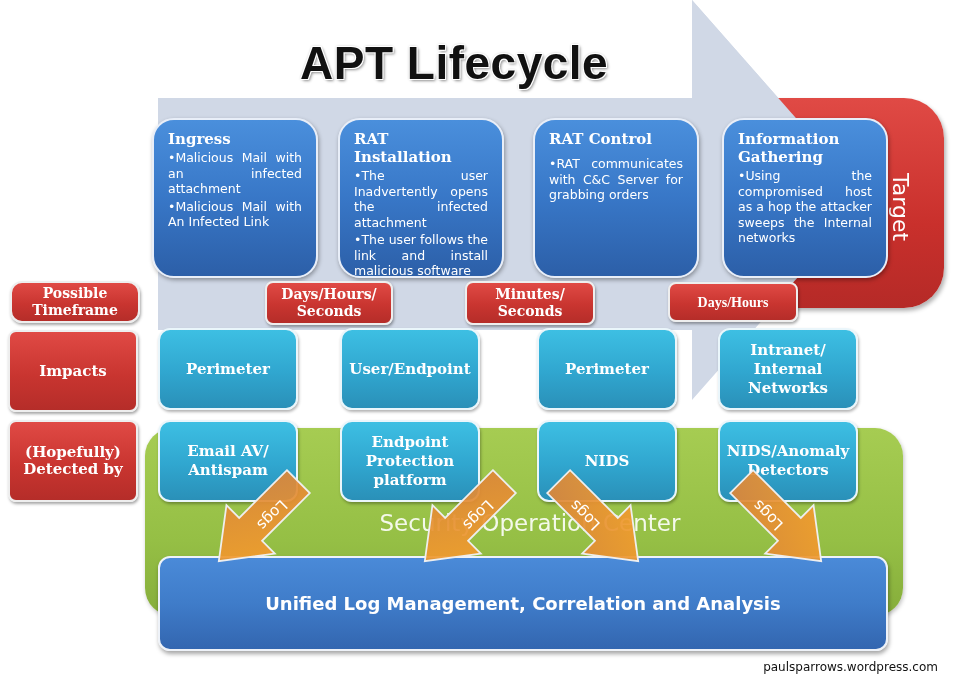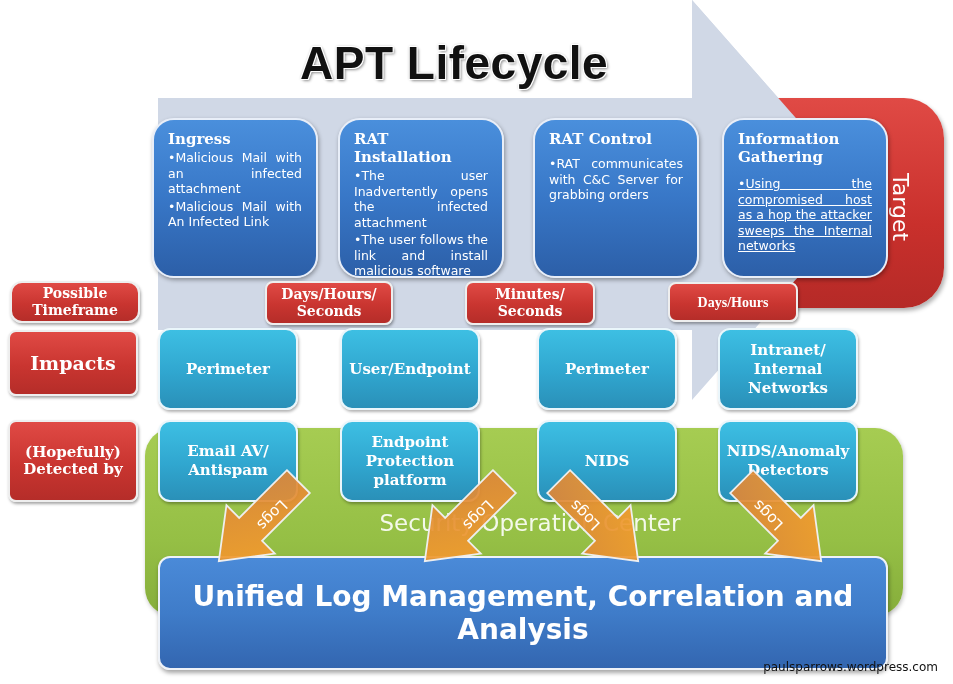--- a/index.html
+++ b/index.html
@@ -79,27 +79,27 @@
     border-radius: 28px;
     box-shadow: 1px 2px 4px rgba(0,0,0,0.25);
   }
   .soc-label {
     position: absolute; left: 300px; top: 510px; width: 460px; text-align: center;
     color: #f4f9ea; font-size: 23px; font-family: "DejaVu Sans", sans-serif;
   }
 
   
   .ulm {
-    position: absolute; left: 158px; top: 556px; width: 730px; height: 114px;
+    position: absolute; left: 158px; top: 556px; width: 730px; height: 95px;
     border-radius: 12px;
     background: linear-gradient(180deg, #4a8ad8 0%, #3f7cc9 50%, #3366b0 100%);
     border: 2px solid #eef2f8;
     box-shadow: 1px 3px 4px rgba(0,0,0,0.35);
     color: #fff; font-family: "DejaVu Sans", sans-serif; font-weight: bold;
-    font-size: 28px; display: flex; align-items: center; justify-content: center; text-align: center;
+    font-size: 18px; display: flex; align-items: center; justify-content: center;
   }
 
   
   .log-arrow { position: absolute; width: 90px; height: 90px; }
   .log-arrow svg { width: 100%; height: 100%; overflow: visible; }
 
   .footer {
     position: absolute; right: 15px; top: 660px;
     font-size: 12px; color: #111; font-family: "DejaVu Sans", sans-serif;
   }
@@ -135,27 +135,27 @@
   </ul>
 </div>
 <div class="phase" style="left:533px;">
   <div class="phase-title">RAT Control</div>
   <ul class="phase-bullets" style="margin-top:8px;">
     <li>RAT communicates with C&amp;C Server for grabbing orders</li>
   </ul>
 </div>
 <div class="phase" style="left:722px;">
   <div class="phase-title">Information Gathering</div>
-  <ul class="phase-bullets" style="margin-top:10px;text-decoration:underline;">
+  <ul class="phase-bullets" style="margin-top:2px;">
     <li>Using the compromised host as a hop the attacker sweeps the Internal networks</li>
   </ul>
 </div>
 
 <div class="red-label" style="left:10px;top:281px;width:130px;height:42px;border-radius:12px;">Possible Timeframe</div>
-<div class="red-label" style="left:8px;top:330px;width:130px;height:66px;font-size:19px;">Impacts</div>
+<div class="red-label" style="left:8px;top:330px;width:130px;height:82px;font-size:15px;">Impacts</div>
 <div class="red-label" style="left:8px;top:420px;width:130px;height:82px;font-size:15px;">(Hopefully) Detected by</div>
 
 <div class="red-label" style="left:265px;top:281px;width:128px;height:44px;">Days/Hours/ Seconds</div>
 <div class="red-label" style="left:465px;top:281px;width:130px;height:44px;">Minutes/ Seconds</div>
 <div class="red-label" style="left:668px;top:282px;width:130px;height:40px;font-family:Liberation Serif, serif;">Days/Hours</div>
 
 <div class="cyan" style="left:158px;top:328px;">Perimeter</div>
 <div class="cyan" style="left:340px;top:328px;">User/Endpoint</div>
 <div class="cyan" style="left:537px;top:328px;">Perimeter</div>
 <div class="cyan" style="left:718px;top:328px;">Intranet/ Internal Networks</div>

